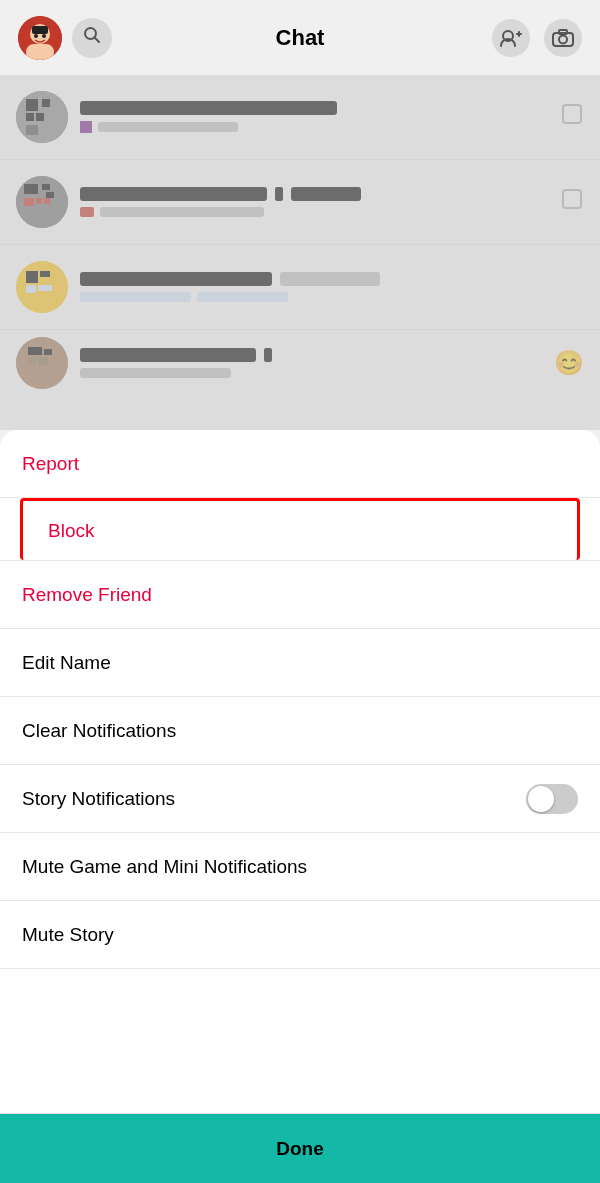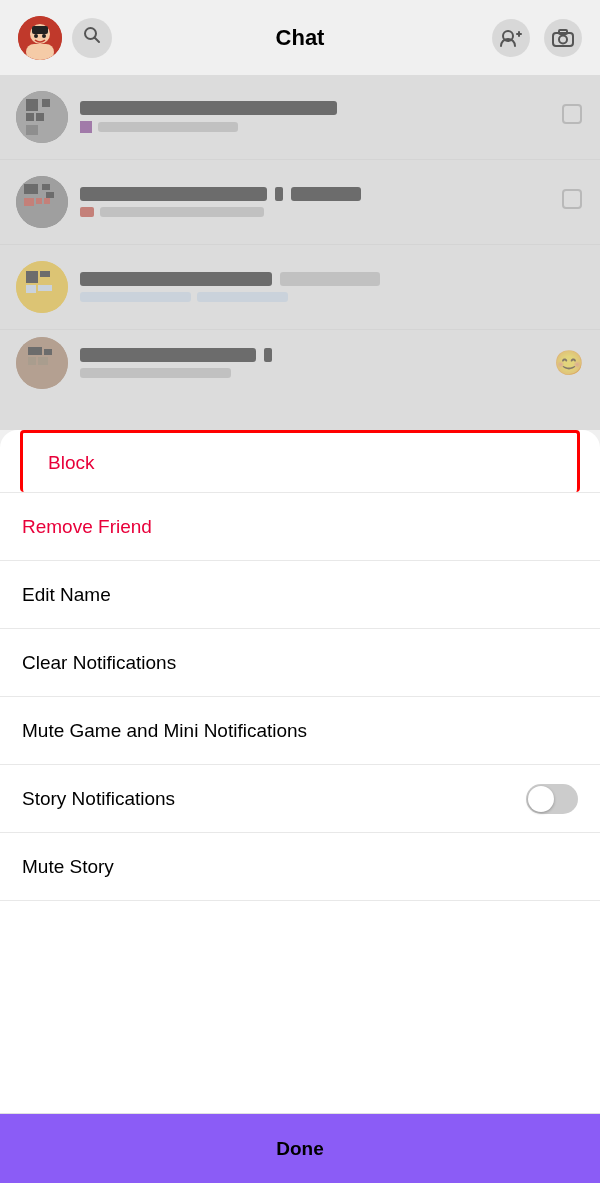--- a/index.html
+++ b/index.html
@@ -194,21 +194,21 @@
     .done-btn {
       display: flex;
       align-items: center;
       justify-content: center;
       height: 70px;
       border-top: 1px solid #e0e0e0;
       font-size: 19px;
       font-weight: 600;
       color: #000;
       cursor: pointer;
-      background: #8b5cf6;
+      background: #14b8a6;
     }
 
     
     .search-icon-svg {
       font-size: 18px;
       color: #555;
     }
 
     .overlay-dim {
       position: absolute;
@@ -370,20 +370,23 @@
       <div style="width:30%; height:10px; background:#bbb; border-radius:3px;"></div>
     </div>
     <div class="chat-badge">😊</div>
   </div>
 </div>
 
 <div class="overlay-dim"></div>
 
 <div class="overlay-panel">
 
+  <div class="menu-item">
+    <span class="menu-item-label red-text">Report</span>
+  </div>
 
   <div style="padding: 0 10px; border-bottom: 1px solid #e8e8e8;">
     <div class="menu-item block-item" style="border-bottom:none; padding: 0 25px; height:62px;">
       <span class="menu-item-label red-text">Block</span>
     </div>
   </div>
 
   <div class="menu-item">
     <span class="menu-item-label red-text">Remove Friend</span>
   </div>
@@ -392,29 +395,29 @@
     <span class="menu-item-label">Edit Name</span>
   </div>
 
   <div class="menu-item">
     <span class="menu-item-label">Clear Notifications</span>
   </div>
 
 
 
   <div class="menu-item">
-    <span class="menu-item-label">Mute Game and Mini Notifications</span>
-  </div>
-
-  <div class="menu-item">
     <span class="menu-item-label">Story Notifications</span>
     <div class="toggle"></div>
   </div>
 
   <div class="menu-item">
+    <span class="menu-item-label">Mute Game and Mini Notifications</span>
+  </div>
+
+  <div class="menu-item">
     <span class="menu-item-label">Mute Story</span>
   </div>
 
   <div style="flex:1;"></div>
 
   <div class="done-btn">
     <span>Done</span>
   </div>
 </div>
 

